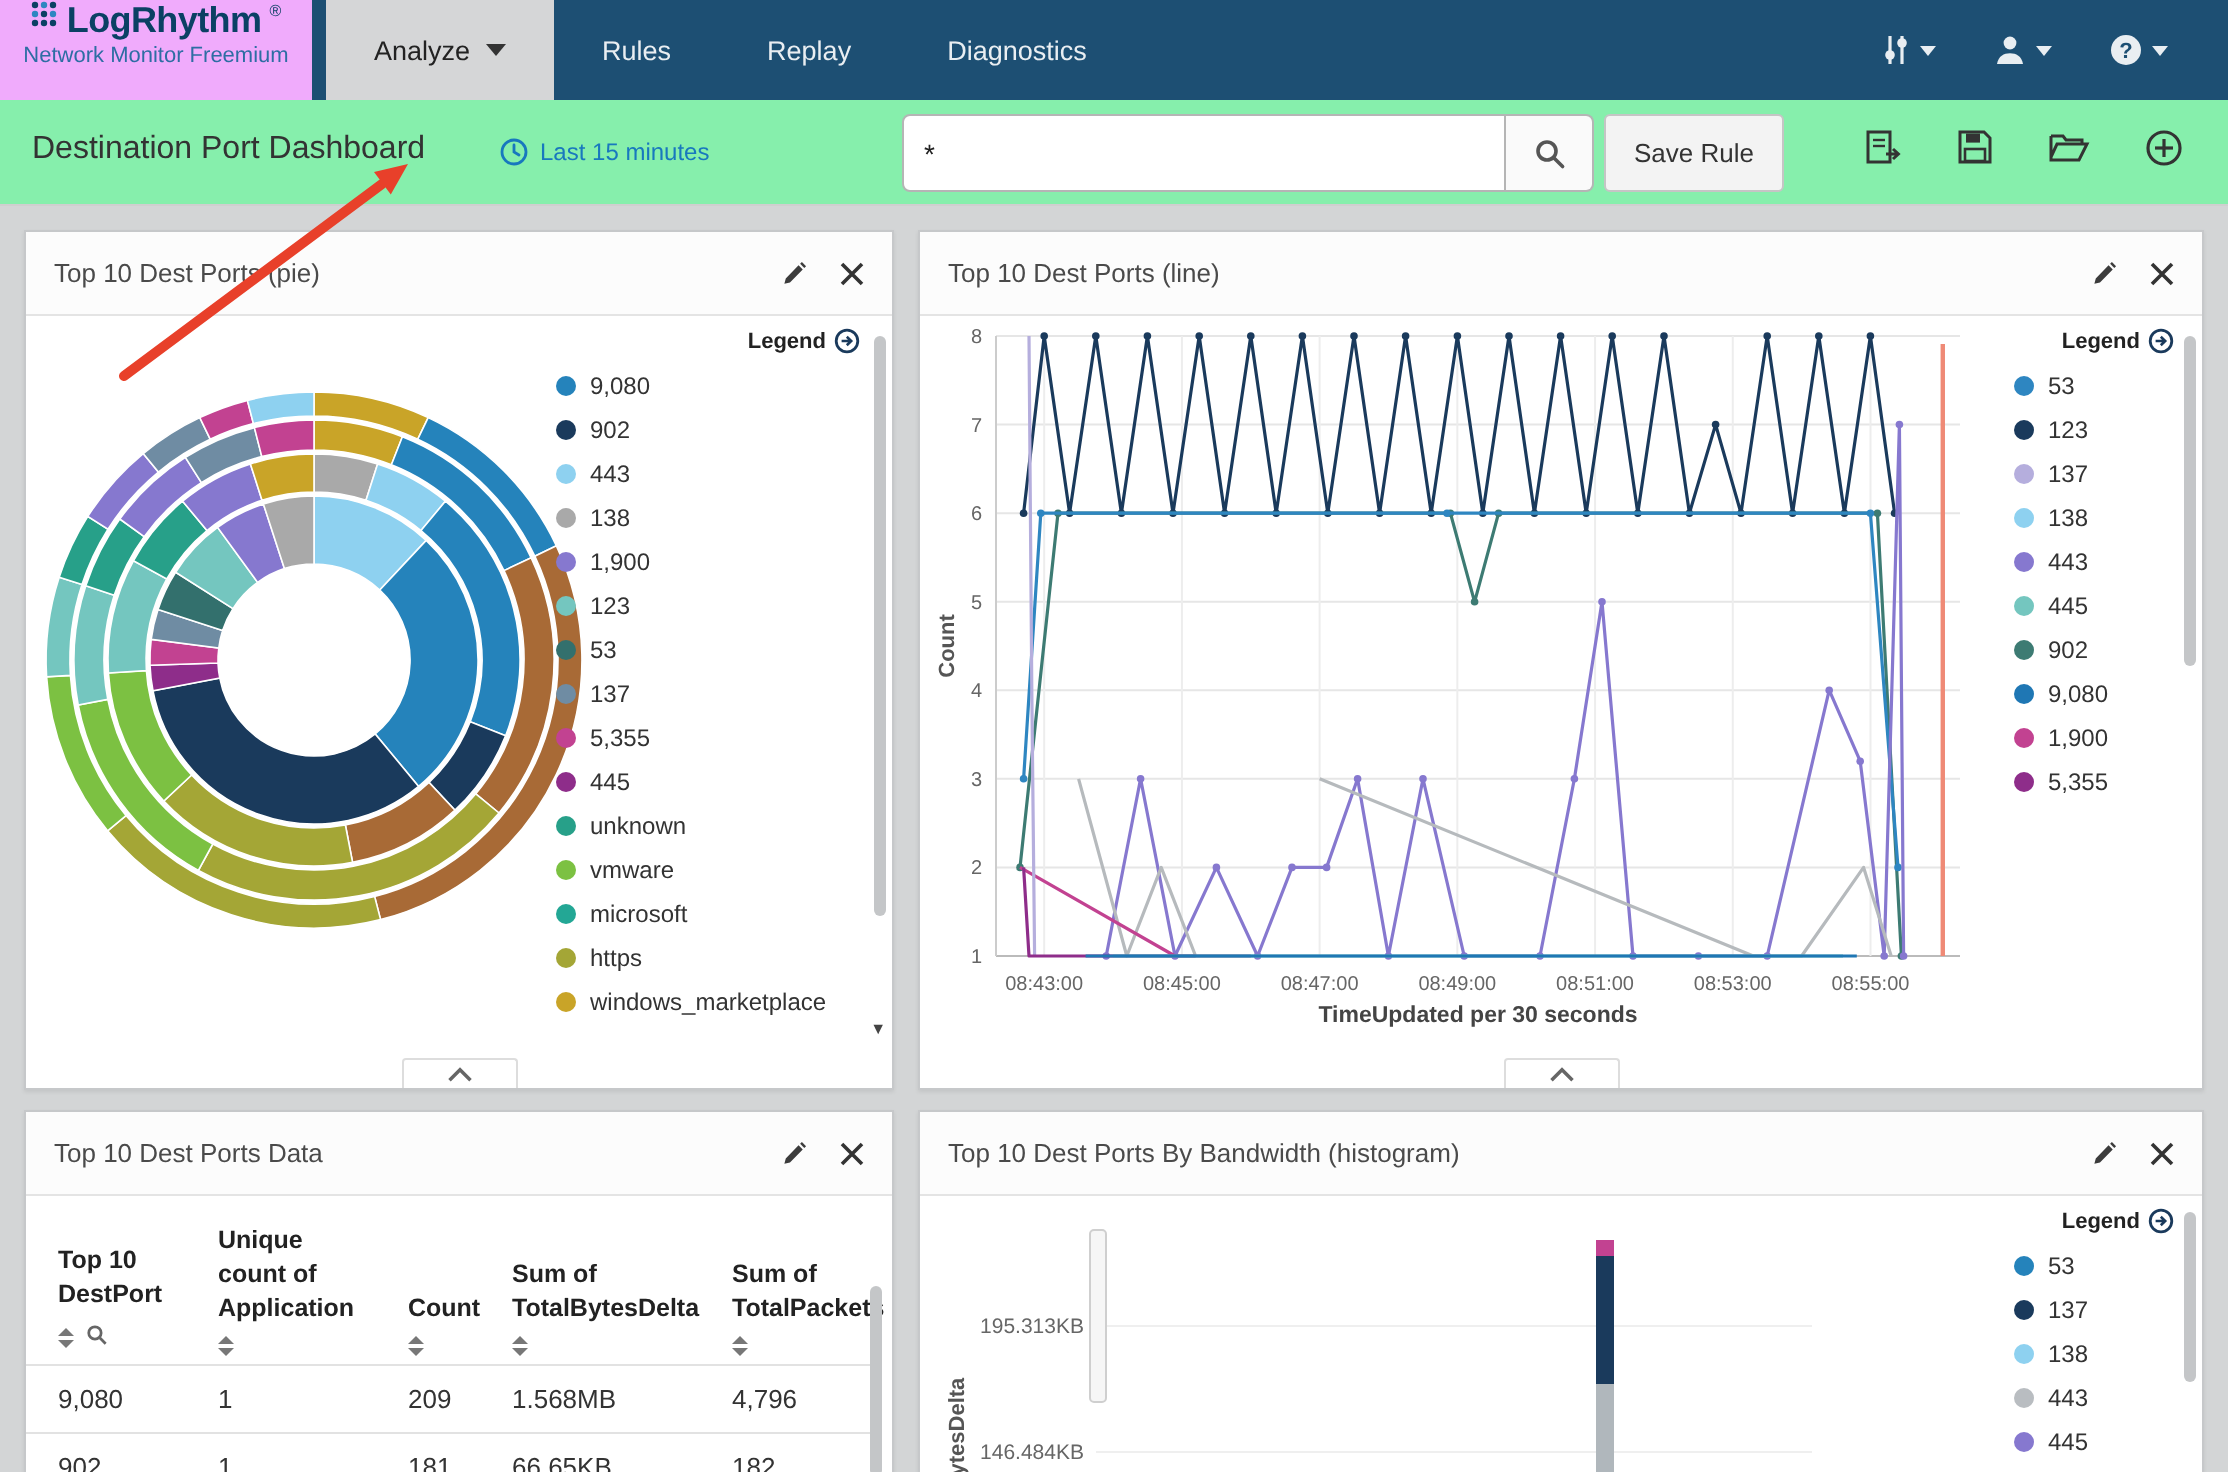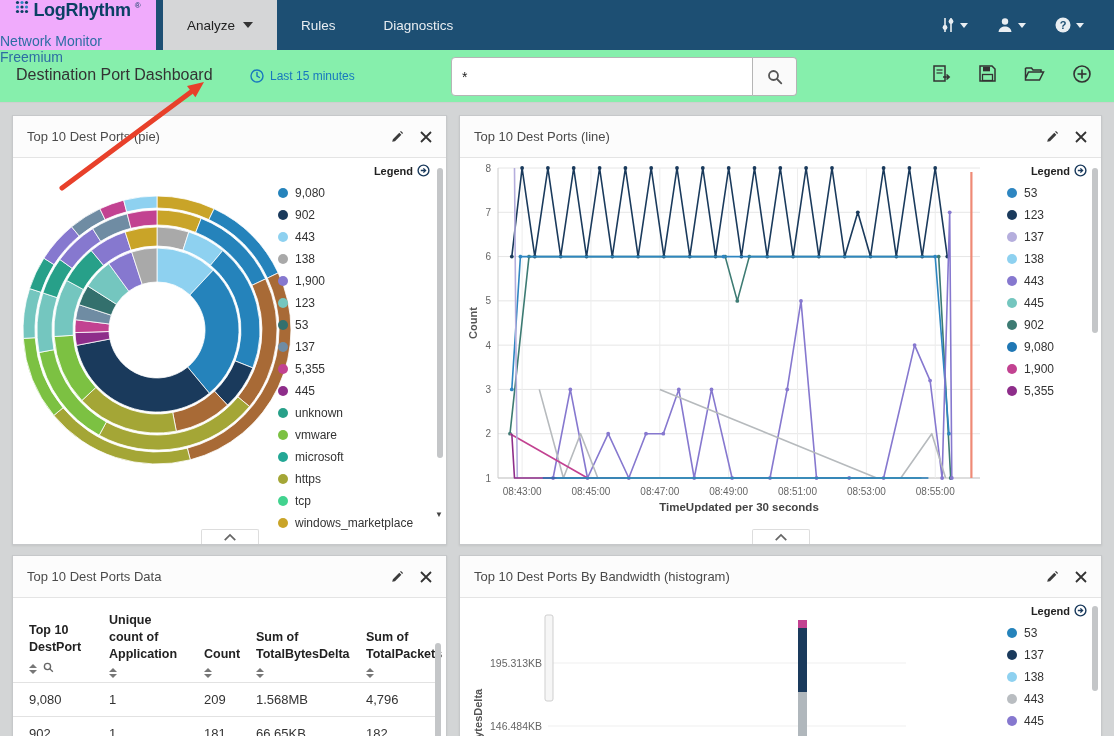--- a/index.html
+++ b/index.html
@@ -8,21 +8,21 @@
     width:1114px; height:736px; overflow:hidden; position:relative;
     font-family:"Liberation Sans", sans-serif; background:#d3d5d6;
   }
 
   
   .topnav { position:absolute; top:0; left:0; right:0; height:50px; background:#1d4f73; display:flex; align-items:stretch; z-index:5; }
   .logo { width:156px; background:#f0abfc; display:flex; flex-direction:column; align-items:center; justify-content:flex-start; cursor:pointer; }
   .logo-row { display:flex; align-items:flex-start; gap:4px; }
   .logo-text { font-size:18px; font-weight:bold; color:#0b4064; letter-spacing:-.3px; }
   .logo-reg { font-size:8px; color:#0b4064; margin-top:1px; }
-  .logo-sub { font-size:14px; color:#2d6da3; margin-top:12px; }
+  .logo-sub { font-size:11px; color:#2d6da3; margin-top:1px; }
   .tabs { display:flex; margin-left:7px; }
   .tab { display:flex; align-items:center; gap:8px; padding:0 24px; color:#e9eef2; font-size:13.5px; cursor:pointer; white-space:nowrap; }
   .tab.active { background:#d5d6d7; color:#222; }
   .caret-dn { width:0; height:0; border-left:5px solid transparent; border-right:5px solid transparent; border-top:6px solid #333; }
   .nav-icons { margin-left:auto; display:flex; align-items:center; gap:28px; padding-right:30px; }
   .nav-ic { display:flex; align-items:center; gap:4px; cursor:pointer; }
   .nav-ic .caret-sm { width:0; height:0; border-left:4px solid transparent; border-right:4px solid transparent; border-top:5px solid #e9eef2; }
 
   
   .toolbar { position:absolute; top:50px; left:0; right:0; height:53px; background:#86efac; border-bottom:1px solid #cfcfcf; z-index:4; }
@@ -106,20 +106,23 @@
     </div>
     <div class="logo-sub">Network Monitor Freemium</div>
   </div>
   <nav class="tabs" id="nav-tabs">
       <div class="tab active">
         <span>Analyze</span>
         <i class="caret-dn"></i>
       </div>
       <div class="tab">
         <span>Rules</span>
+      </div>
+      <div class="tab">
+        <span>Replay</span>
       </div>
       <div class="tab">
         <span>Diagnostics</span>
       </div>
     </nav>
   <div class="nav-icons">
     <span class="nav-ic">
       <svg width="16" height="18" viewBox="0 0 16 18">
         <line x1="5" y1="2" x2="5" y2="16" stroke="#e9eef2" stroke-width="1.6"></line>
         <circle cx="5" cy="11.5" r="2.4" fill="#e9eef2"></circle>
@@ -156,20 +159,21 @@
   </div>
   <div class="search-group">
     <input class="search-input" value="*" style="">
     <button class="search-btn">
       <svg width="16" height="16" viewBox="0 0 16 16">
         <circle cx="6.5" cy="6.5" r="4.5" fill="none" stroke="#555" stroke-width="1.8"></circle>
         <line x1="10" y1="10" x2="14.3" y2="14.3" stroke="#555" stroke-width="1.8" stroke-linecap="round"></line>
       </svg>
     </button>
   </div>
+  <button class="save-rule">Save Rule</button>
   <div class="toolbar-icons">
     <span>
       <svg width="20" height="20" viewBox="0 0 20 20">
         <rect x="3" y="2" width="11" height="15" fill="none" stroke="#333" stroke-width="1.5"></rect>
         <line x1="5.5" y1="6" x2="11.5" y2="6" stroke="#333" stroke-width="1.2"></line>
         <line x1="5.5" y1="9" x2="11.5" y2="9" stroke="#333" stroke-width="1.2"></line>
         <path d="M12 13h6M15.5 10.5L18.2 13l-2.7 2.5" fill="none" stroke="#333" stroke-width="1.5"></path>
       </svg>
     </span>
     <span>
@@ -315,24 +319,20 @@
             <span class="legend-dot" style="background: rgb(124, 193, 66);"></span>
             <span>vmware</span>
           </div>
           <div class="legend-item">
             <span class="legend-dot" style="background: rgb(35, 167, 149);"></span>
             <span>microsoft</span>
           </div>
           <div class="legend-item">
             <span class="legend-dot" style="background: rgb(164, 166, 54);"></span>
             <span>https</span>
-          </div>
-          <div class="legend-item">
-            <span class="legend-dot" style="background: rgb(66, 211, 143);"></span>
-            <span>tcp</span>
           </div>
           <div class="legend-item">
             <span class="legend-dot" style="background: rgb(201, 164, 40);"></span>
             <span>windows_marketplace</span>
           </div>
         </div>
       <div class="vscroll" style="right:3px;top:10px;height:290px"></div>
       <div class="scroll-caret" style="right:3px;top:352px">▼</div>
     </div>
     <div class="collapse-tab">

